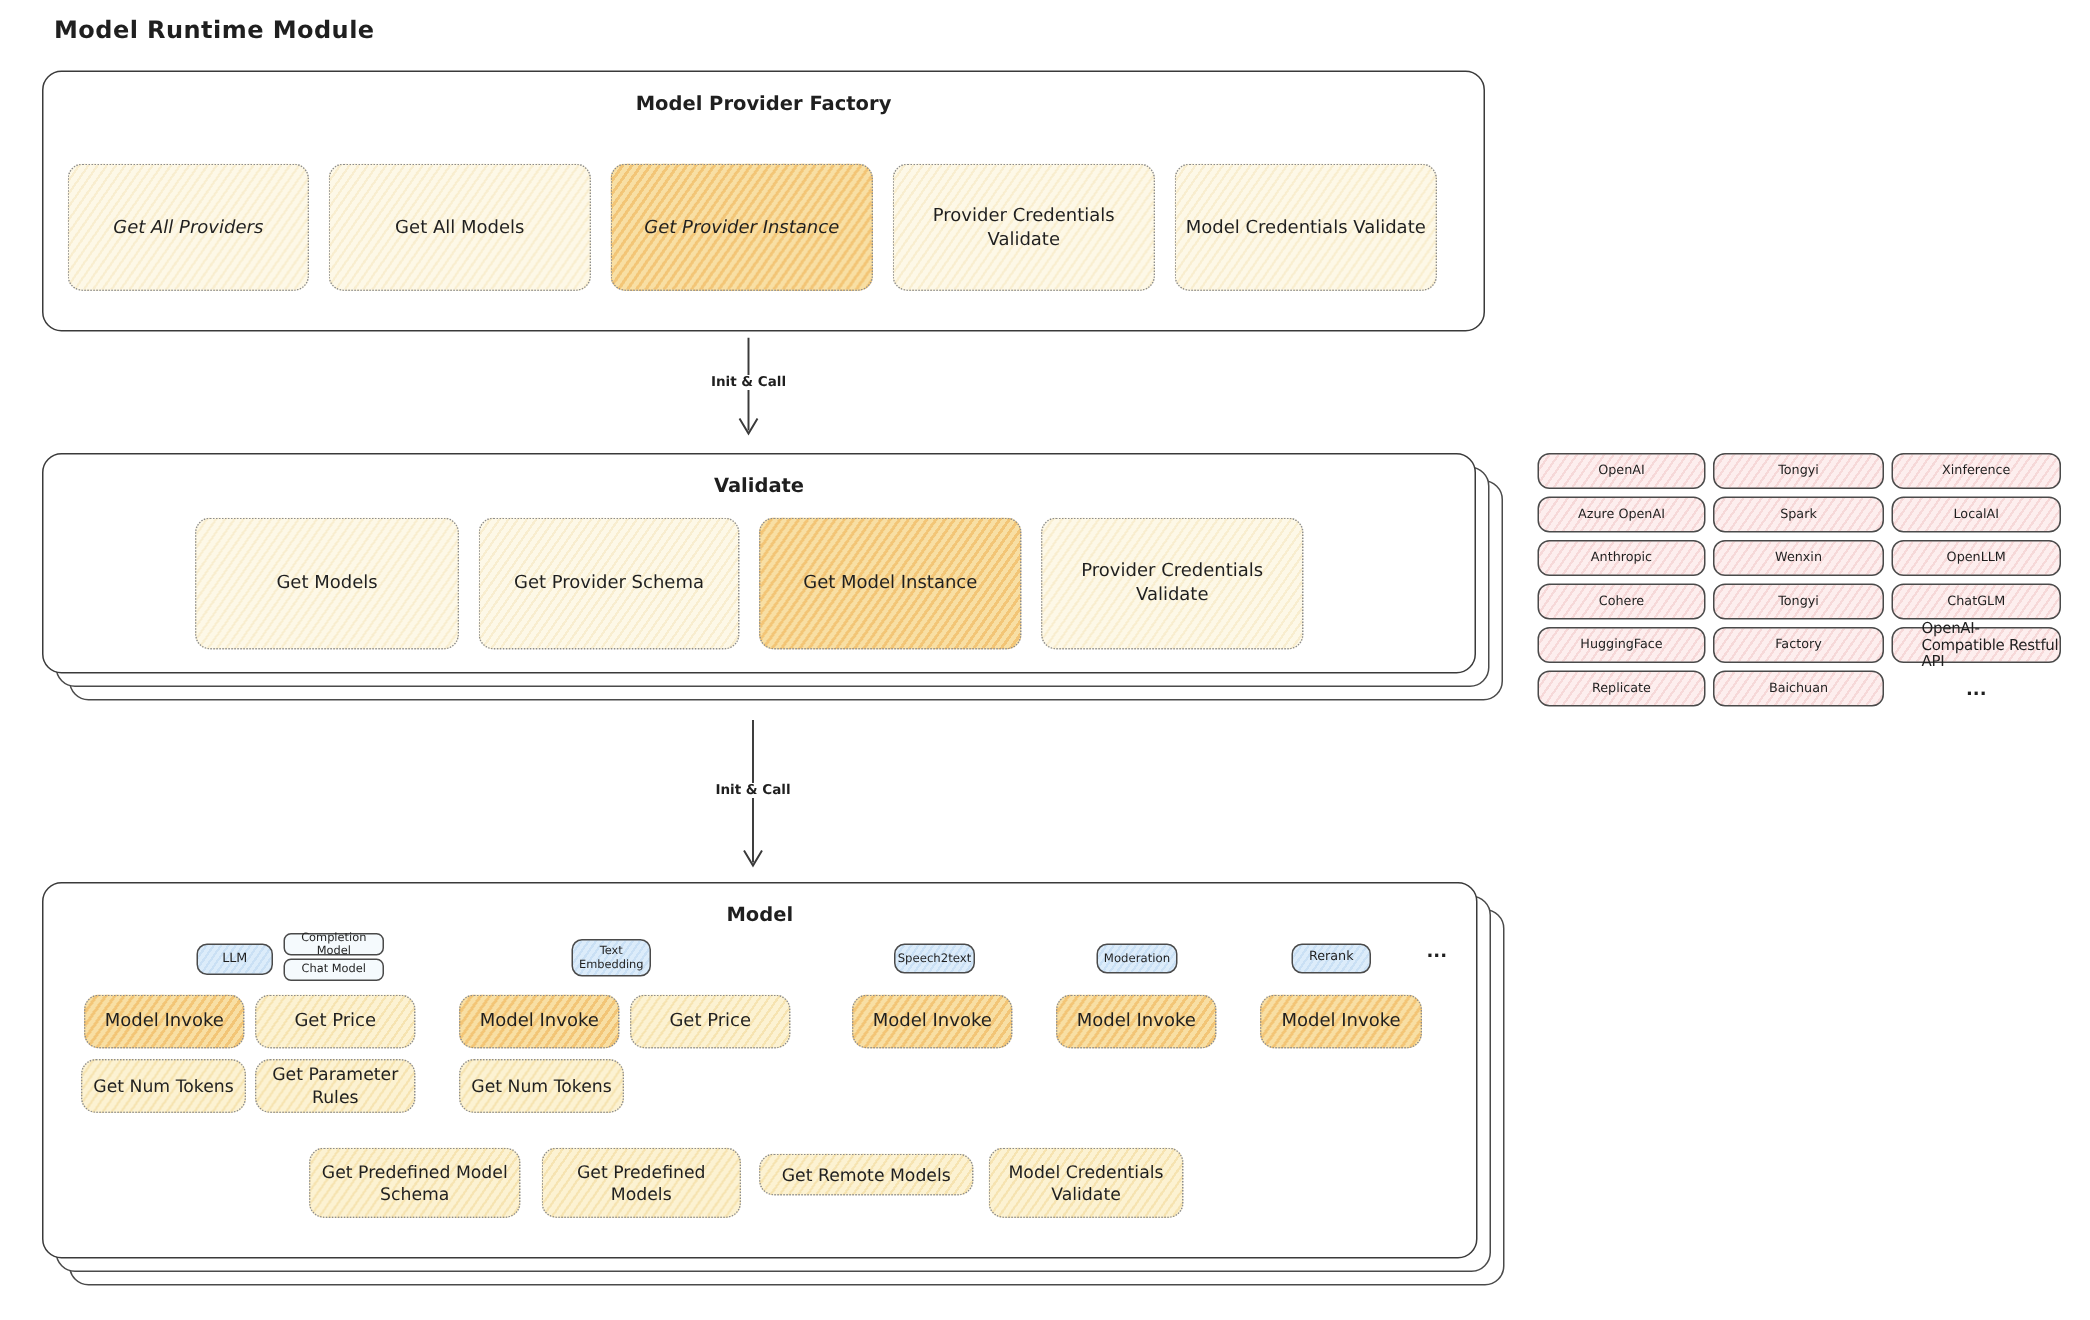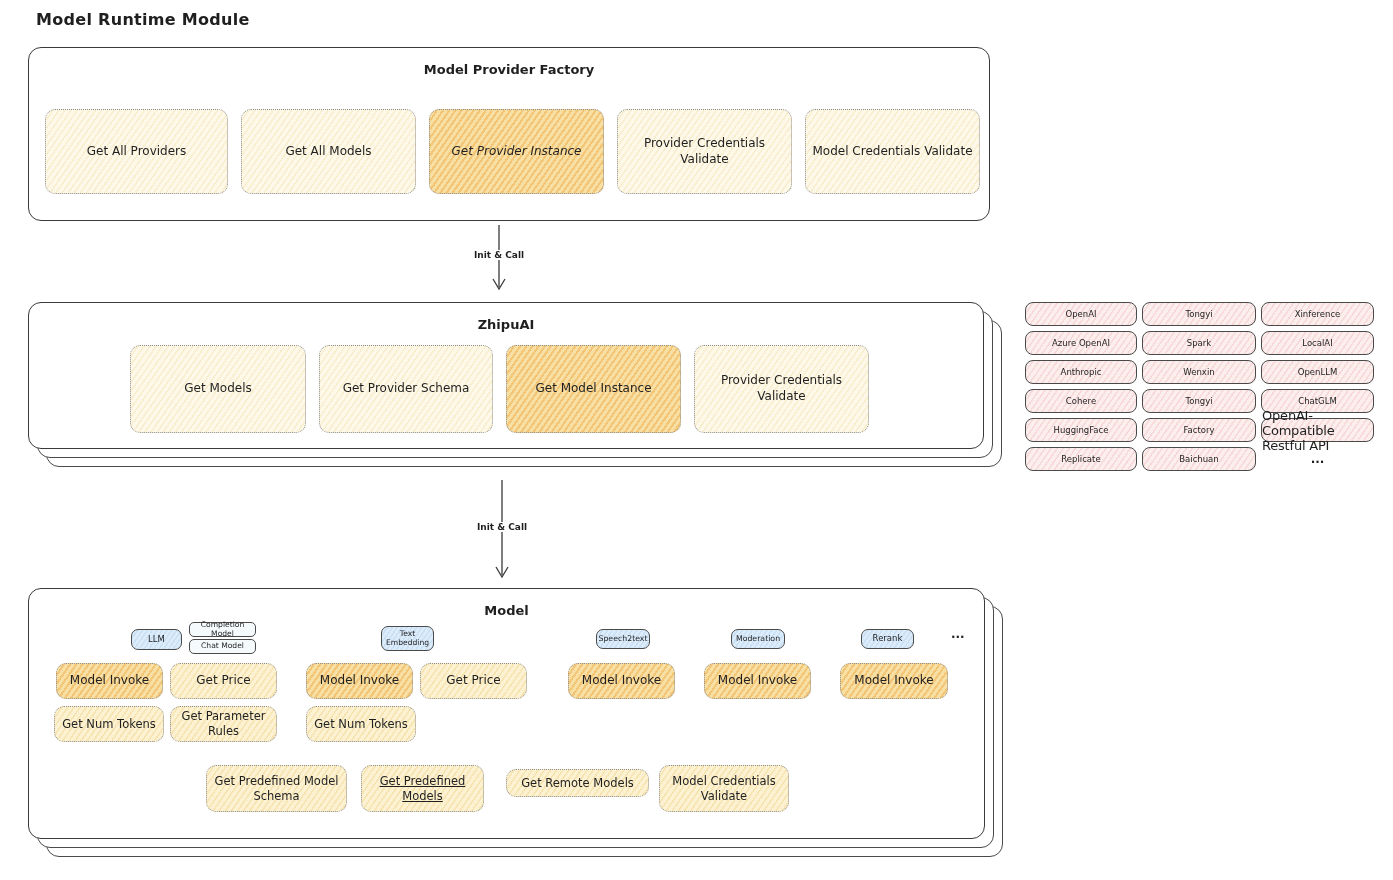--- a/index.html
+++ b/index.html
@@ -18,58 +18,58 @@
   .row-flex .node{position:relative;}
   .arrow{position:absolute;width:20px;}
   .arrow svg{display:block;}
   .arrow-label{position:absolute;left:50%;transform:translateX(-50%);background:#fff;padding:0 4px;
                font-size:9px;white-space:nowrap;font-weight:600;}
   .pgrid{position:absolute;left:1025px;top:302px;width:353px;display:grid;
          grid-template-columns:112px 114px 113px;column-gap:5px;row-gap:5px;}
   .pcell{height:24px;box-sizing:border-box;border:1.4px solid #4a4a4a;border-radius:8px;
          display:flex;align-items:center;justify-content:center;font-size:8.5px;
          background:repeating-linear-gradient(125deg, rgba(219,130,130,0.20) 0 1.5px, transparent 1.5px 5px) #fdeeee;}
-  .pcell.small{font-size:13px;letter-spacing:-.2px;}
+  .pcell.small{font-size:10px;letter-spacing:-.2px;padding-left:19px;}
   .pcell.ellipsis{border:none;background:none;font-size:12px;font-weight:700;}
   .tag{position:absolute;display:flex;align-items:center;justify-content:center;text-align:center;
        border:1.3px solid #4a4a4a;border-radius:7px;font-size:8.5px;line-height:1.1;box-sizing:border-box;
        background:repeating-linear-gradient(125deg, rgba(120,170,220,0.18) 0 1.5px, transparent 1.5px 4px) #dcecfa;}
   .tag.lite{background:#f5fafd;border-radius:5px;font-size:7.6px;border-width:1.2px;}
   .ellipsis-text{position:absolute;font-size:12px;font-weight:700;}
 </style>
 </head>
 <body>
 
 <div class="canvas">
 
   <div class="page-title">Model Runtime Module</div>
 
   <section class="panel" style="left:28px;top:47px;width:960px;height:172px;">
     <div class="panel-title">Model Provider Factory</div>
     <div class="row-flex" style="left:16px;top:61px;">
-      <div class="node cream" style="width:183px;height:85px;">Get All Providers</div>
+      <div class="node cream" style="width:161px;height:85px;font-style:italic;">Get All Providers</div>
       <div class="node cream" style="width:175px;height:85px;">Get All Models</div>
       <div class="node orange" style="width:175px;height:85px;font-style:italic;">Get Provider Instance</div>
       <div class="node cream" style="width:175px;height:85px;">Provider Credentials Validate</div>
       <div class="node cream" style="width:175px;height:85px;">Model Credentials Validate</div>
     </div>
   </section>
 
   <div class="arrow" style="left:489px;top:225px;height:70px;">
     <svg width="20" height="70" viewBox="0 0 20 70">
       <line x1="10" y1="0" x2="10" y2="62" stroke="#3a3a3a" stroke-width="1.3"></line>
       <polyline points="4,54 10,64 16,54" fill="none" stroke="#3a3a3a" stroke-width="1.3"></polyline>
     </svg>
     <span class="arrow-label" style="top:25px;">Init &amp; Call</span>
   </div>
 
   <div class="stack-layer" style="left:46px;top:320px;width:954px;height:145px;"></div>
   <div class="stack-layer" style="left:37px;top:311px;width:954px;height:145px;"></div>
   <section class="panel" style="left:28px;top:302px;width:954px;height:145px;">
-    <div class="panel-title">ZhipuAI</div>
+    <div class="panel-title">Validate</div>
     <div class="row-flex" style="left:101px;top:42px;">
       <div class="node cream" style="width:176px;height:88px;">Get Models</div>
       <div class="node cream" style="width:174px;height:88px;">Get Provider Schema</div>
       <div class="node orange" style="width:175px;height:88px;">Get Model Instance</div>
       <div class="node cream" style="width:175px;height:88px;">Provider Credentials Validate</div>
     </div>
   </section>
 
   <div class="pgrid">
     <div class="pcell">OpenAI</div>
@@ -123,18 +123,18 @@
     <div class="node yellow" style="left:391px;top:74px;width:107px;height:36px;">Get Price</div>
     <div class="node yellow" style="left:277px;top:117px;width:110px;height:36px;font-size:11.5px;">Get Num Tokens</div>
 
     <div class="node orange" style="left:539px;top:74px;width:107px;height:36px;">Model Invoke</div>
 
     <div class="node orange" style="left:675px;top:74px;width:107px;height:36px;">Model Invoke</div>
 
     <div class="node orange" style="left:811px;top:74px;width:108px;height:36px;">Model Invoke</div>
 
     <div class="node yellow" style="left:177px;top:176px;width:141px;height:47px;font-size:11.5px;">Get Predefined Model Schema</div>
-    <div class="node yellow" style="left:332px;top:176px;width:123px;height:47px;font-size:11.5px;text-decoration:underline;">Get Predefined Models</div>
+    <div class="node yellow" style="left:332px;top:176px;width:133px;height:47px;font-size:11.5px;">Get Predefined Models</div>
     <div class="node yellow" style="left:477px;top:180px;width:143px;height:28px;font-size:11.5px;">Get Remote Models</div>
     <div class="node yellow" style="left:630px;top:176px;width:130px;height:47px;font-size:11.5px;">Model Credentials Validate</div>
   </section>
 
 </div>
 
 </body></html>

